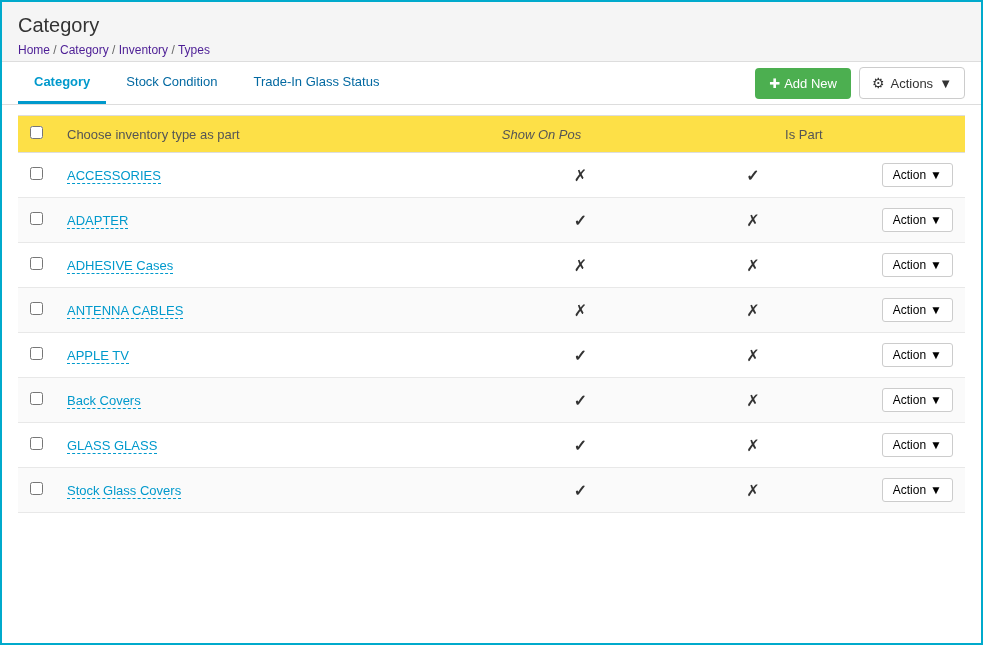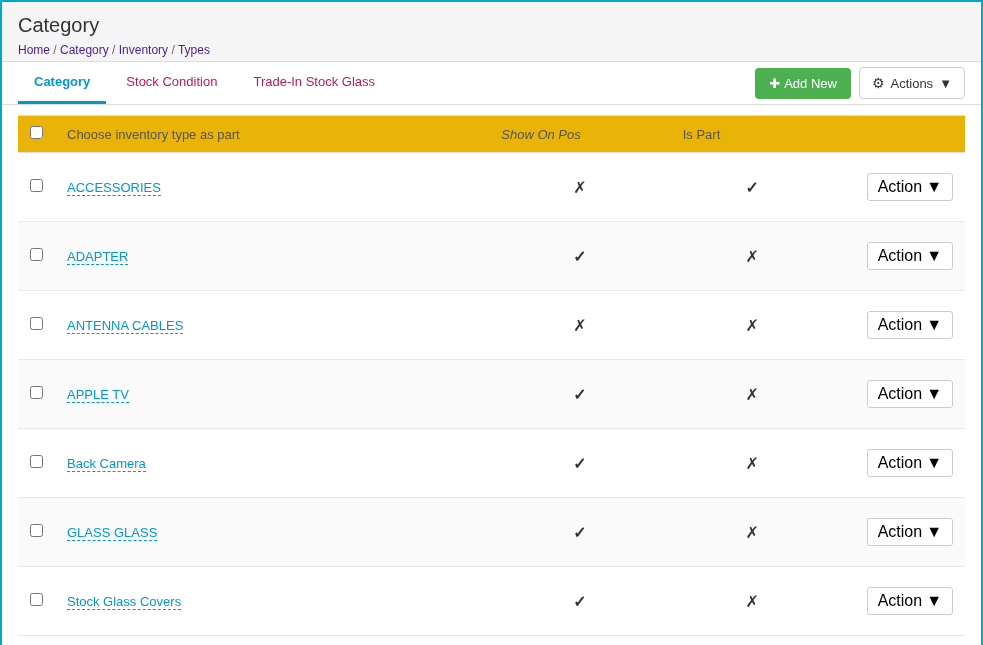--- a/index.html
+++ b/index.html
@@ -47,21 +47,21 @@
     }
     .tabs-left {
       display: flex;
       flex: 1;
       align-items: flex-end;
     }
     .tab {
       padding: 12px 16px;
       cursor: pointer;
       font-size: 13px;
-      color: #be185d;
+      color: #0369a1;
       border-bottom: 3px solid transparent;
       margin-right: 4px;
     }
     .tab.active {
       color: #0099cc;
       border-bottom: 3px solid #0099cc;
       font-weight: bold;
     }
     .tabs-right {
       display: flex;
@@ -97,42 +97,42 @@
     }
     .table-wrapper {
       padding: 10px 16px;
     }
     table {
       width: 100%;
       border-collapse: collapse;
       background: #fff;
     }
     thead tr {
-      background: #eab308;
+      background: #fde047;
     }
     thead th {
       padding: 10px 12px;
       text-align: left;
       font-weight: normal;
       color: #555;
       border-bottom: 1px solid #ddd;
       border-top: 1px solid #ddd;
     }
     thead th:first-child {
       width: 36px;
       text-align: center;
     }
     tbody tr {
       border-bottom: 1px solid #e8e8e8;
     }
     tbody tr:nth-child(even) {
       background: #fafafa;
     }
     tbody td {
-      padding: 20px 12px;
+      padding: 10px 12px;
       vertical-align: middle;
     }
     tbody td:first-child {
       text-align: center;
       width: 36px;
     }
     .category-link {
       color: #0099cc;
       text-decoration: none;
       border-bottom: 1px dashed #0099cc;
@@ -142,35 +142,35 @@
       font-size: 16px;
     }
     .check-mark { color: #333; font-weight: bold; }
     .x-mark { color: #333; }
     .action-btn {
       background: #fff;
       border: 1px solid #ccc;
       padding: 4px 10px;
       border-radius: 3px;
       cursor: pointer;
-      font-size: 16px;
+      font-size: 12px;
       display: flex;
       align-items: center;
       gap: 4px;
       float: right;
     }
     .action-cell {
       text-align: right;
     }
     input[type="checkbox"] {
       cursor: pointer;
     }
     .col-name { width: 48%; }
     .col-show { width: 20%; font-style: italic; }
-    .col-ispart { width: 18%; }
+    .col-ispart { width: 18%; text-align: right; }
     .col-action { width: 14%; }
   </style>
 </head>
 <body>
 
 <div class="outer-border">
   <div class="header">
     <h1 class="page-title">Category</h1>
     <div class="breadcrumb">
       <a href="#">Home</a>
@@ -180,21 +180,21 @@
       <a href="#">Inventory</a>
       <span> / </span>
       <a href="#">Types</a>
     </div>
   </div>
 
   <div class="tabs-bar">
     <div class="tabs-left">
       <div class="tab active">Category</div>
       <div class="tab">Stock Condition</div>
-      <div class="tab">Trade-In Stock Glass</div>
+      <div class="tab">Trade-In Glass Status</div>
     </div>
     <div class="tabs-right">
       <button class="btn-add-new">
         <span>✚</span>
         <span>Add New</span>
       </button>
       <button class="btn-actions">
         <span class="gear-icon">⚙</span>
         <span>Actions</span>
         <span>▼</span>
@@ -235,20 +235,32 @@
             <td class="check-col"><span class="x-mark">✗</span></td>
             <td class="action-cell">
               <button class="action-btn">
     <span>Action</span>
     <span>▼</span>
   </button>
             </td>
           </tr>
           <tr>
             <td><input type="checkbox" style=""></td>
+            <td><a href="#" class="category-link">ADHESIVE Cases</a></td>
+            <td class="check-col"><span class="x-mark">✗</span></td>
+            <td class="check-col"><span class="x-mark">✗</span></td>
+            <td class="action-cell">
+              <button class="action-btn">
+    <span>Action</span>
+    <span>▼</span>
+  </button>
+            </td>
+          </tr>
+          <tr>
+            <td><input type="checkbox" style=""></td>
             <td><a href="#" class="category-link">ANTENNA CABLES</a></td>
             <td class="check-col"><span class="x-mark">✗</span></td>
             <td class="check-col"><span class="x-mark">✗</span></td>
             <td class="action-cell">
               <button class="action-btn">
     <span>Action</span>
     <span>▼</span>
   </button>
             </td>
           </tr>
@@ -259,21 +271,21 @@
             <td class="check-col"><span class="x-mark">✗</span></td>
             <td class="action-cell">
               <button class="action-btn">
     <span>Action</span>
     <span>▼</span>
   </button>
             </td>
           </tr>
           <tr>
             <td><input type="checkbox" style=""></td>
-            <td><a href="#" class="category-link">Back Camera</a></td>
+            <td><a href="#" class="category-link">Back Covers</a></td>
             <td class="check-col"><span class="check-mark">✓</span></td>
             <td class="check-col"><span class="x-mark">✗</span></td>
             <td class="action-cell">
               <button class="action-btn">
     <span>Action</span>
     <span>▼</span>
   </button>
             </td>
           </tr>
           <tr>

